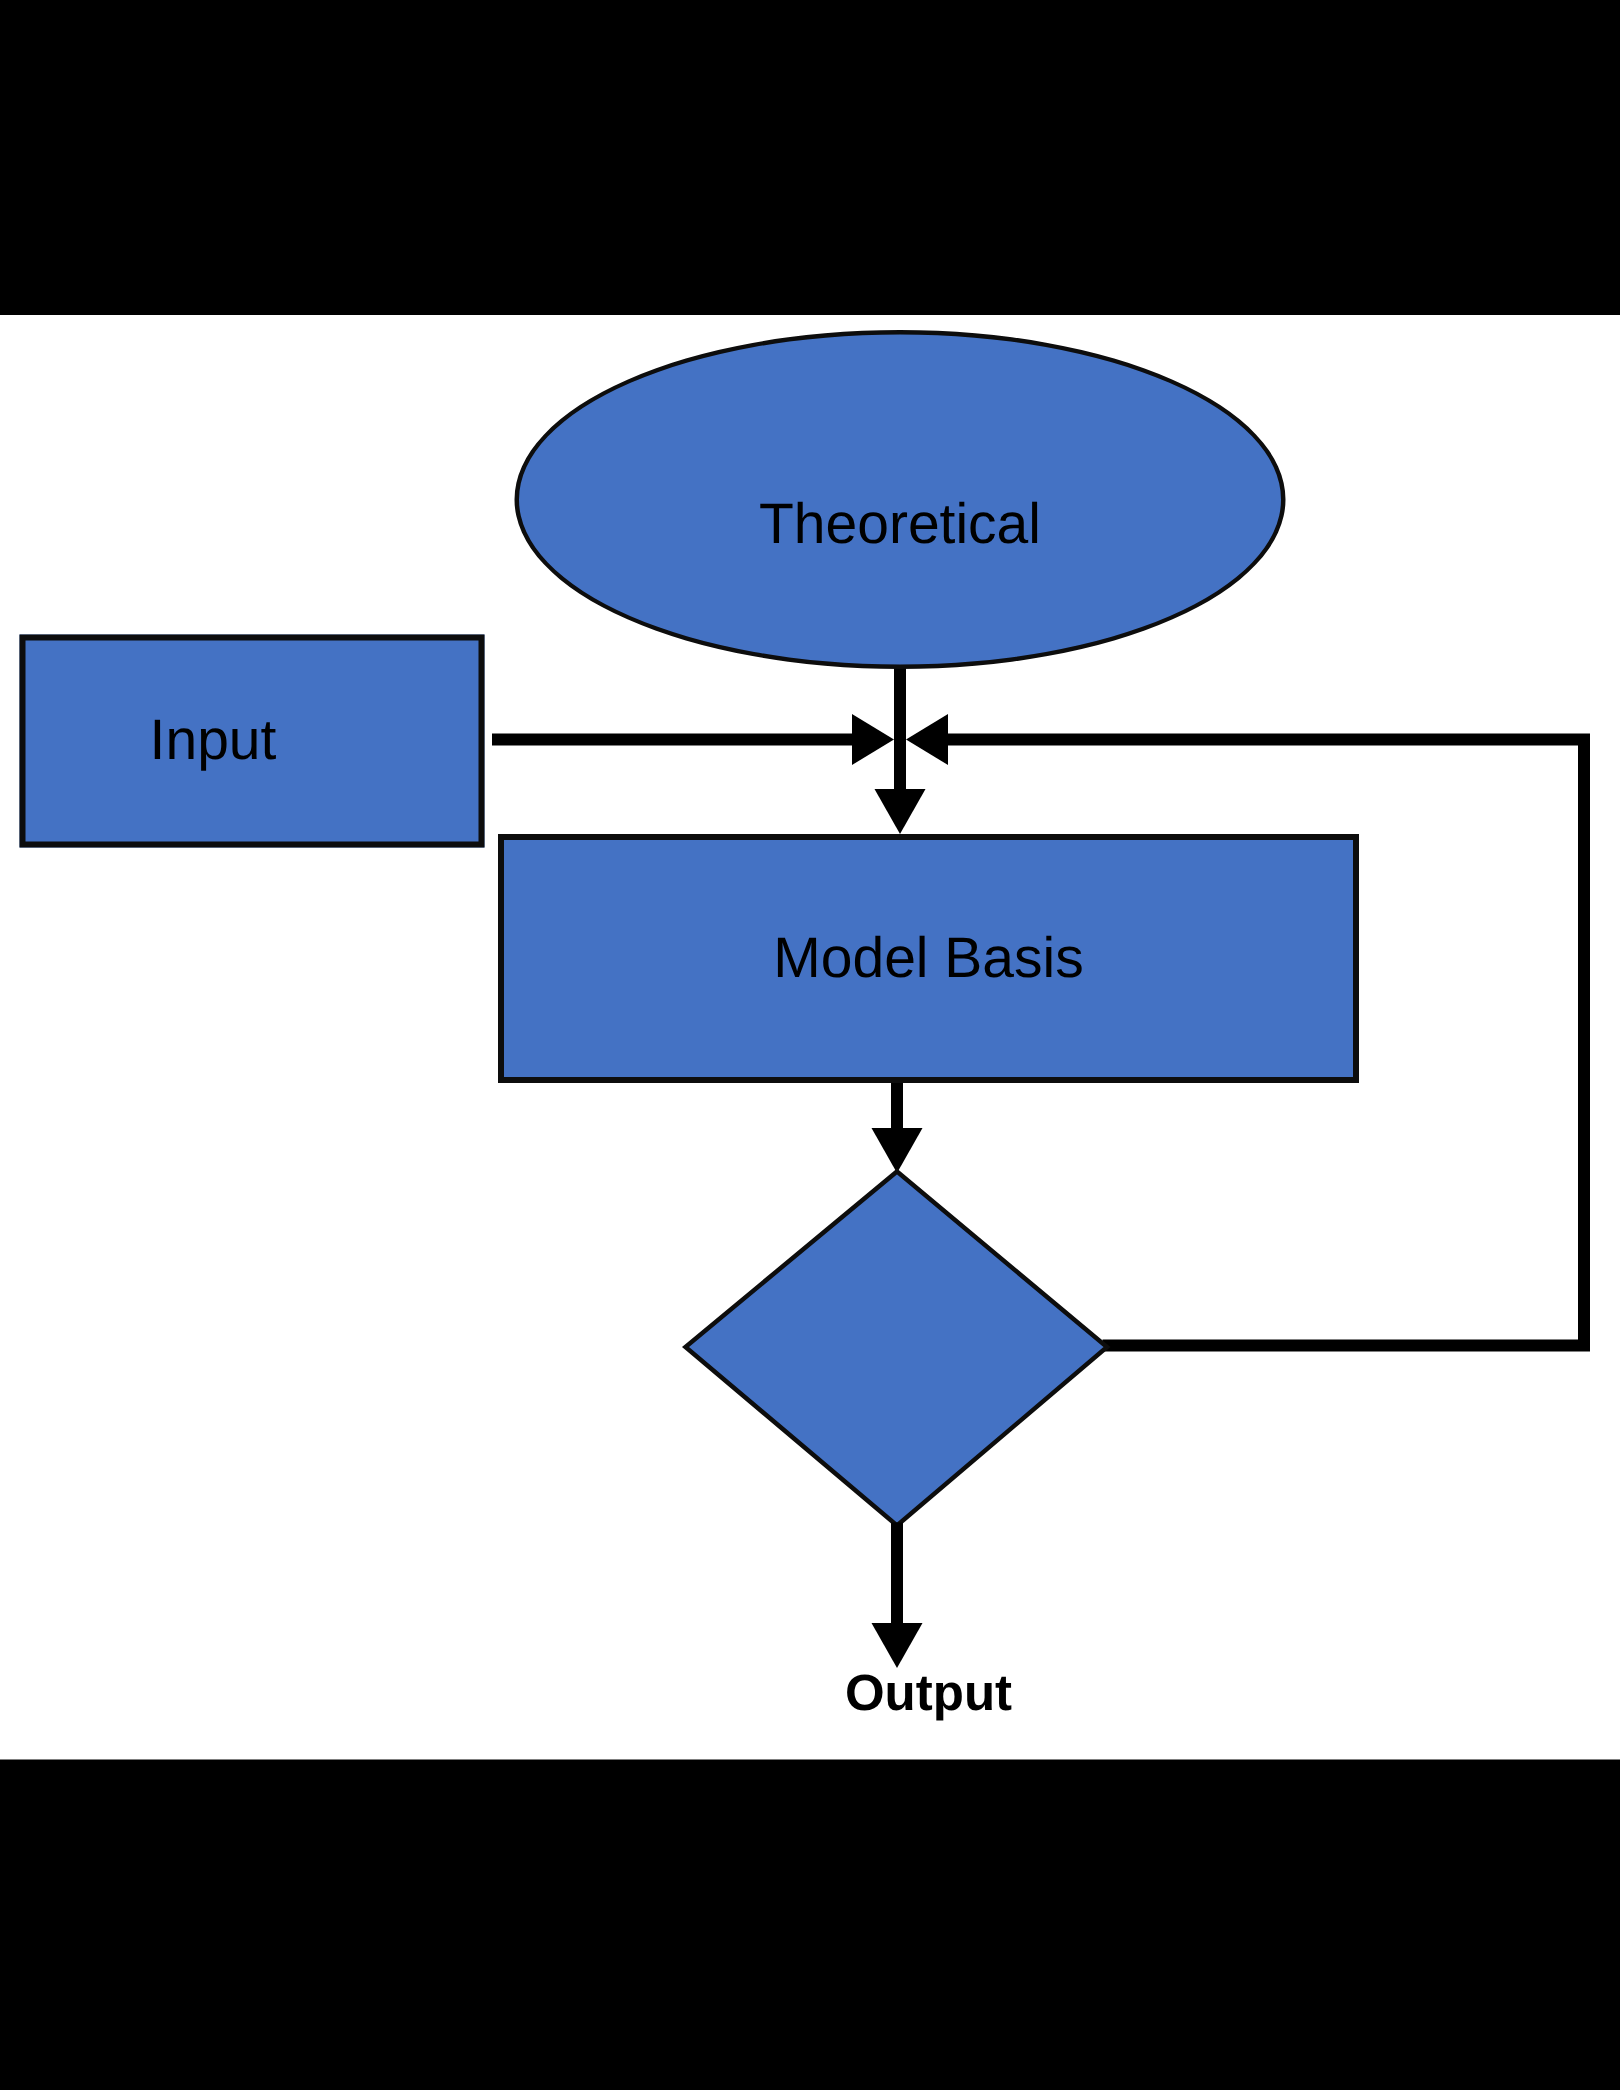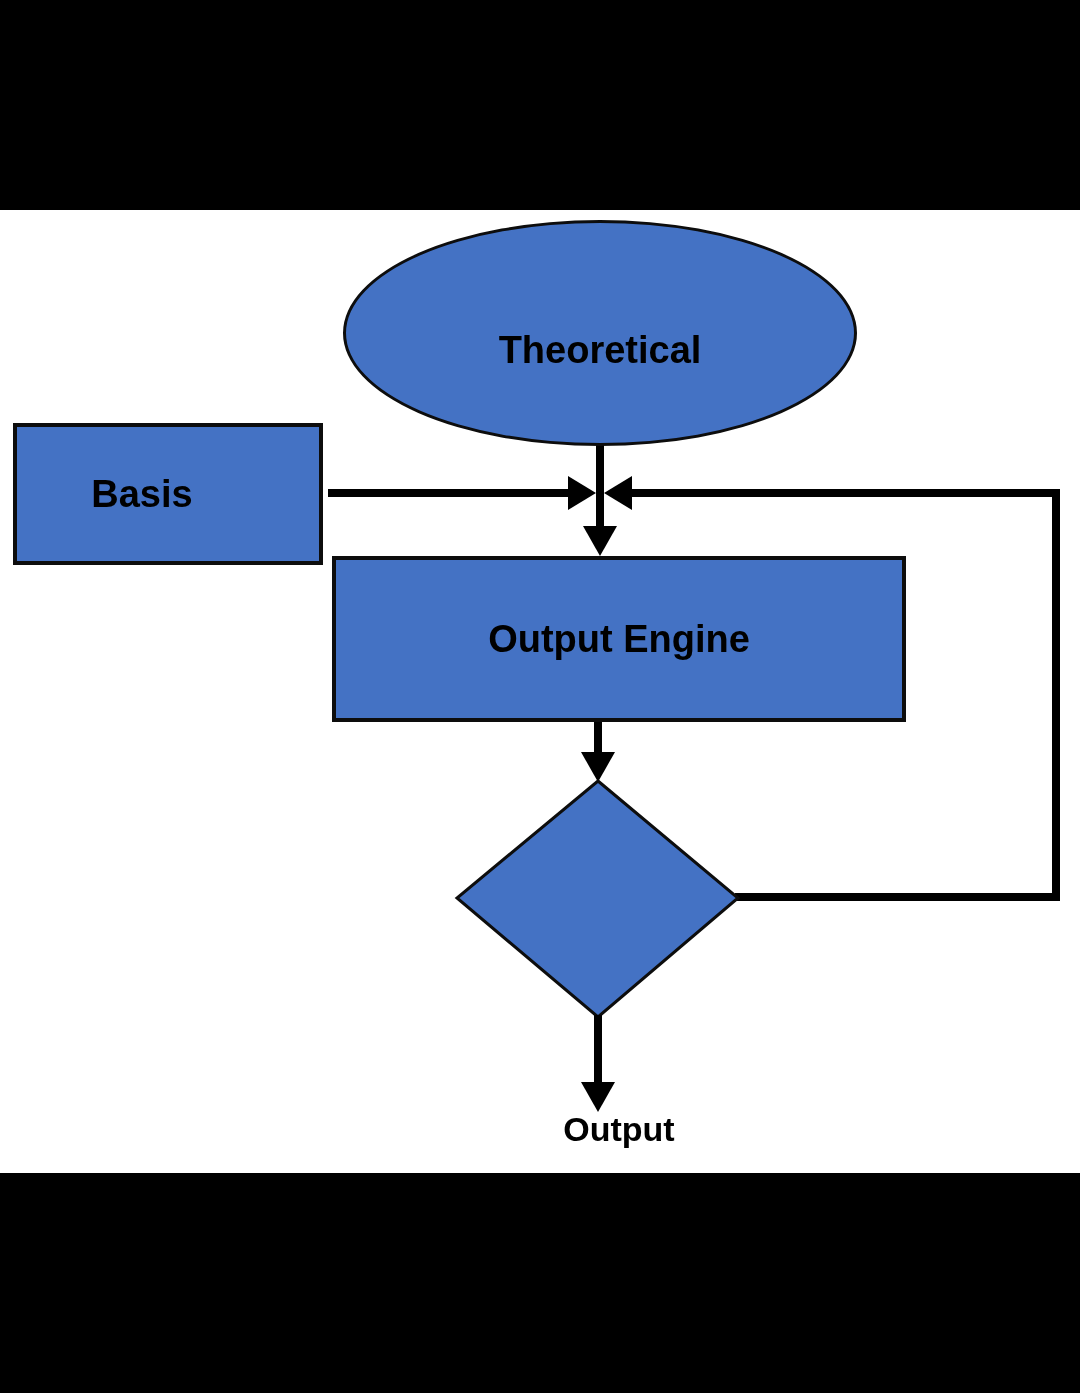--- a/index.html
+++ b/index.html
@@ -52,21 +52,21 @@
     stroke-width:3;
   }
   .node{
     position:absolute;
     background:var(--node-fill,#4472c4);
     display:flex;
     align-items:center;
     justify-content:center;
     z-index:2;
     color:var(--label-text,#000000);
-    font-weight:bold;
+    font-weight:normal;
     text-align:center;
   }
   .node.ellipse{
     left:343px;top:220px;
     width:514px;height:226px;
     border:3px solid var(--node-border,#0d0d0d);
     border-radius:50%;
     font-size:38px;
     line-height:1.38;
   }
@@ -129,25 +129,25 @@
     <polygon class="arrowhead" points="581,1082 615,1082 598,1112"></polygon>
   </svg>
 
   <div class="node ellipse">
     <div class="node-label">
       <div>Theoretical</div>
     </div>
   </div>
 
   <div class="node rect-input">
-    <div class="node-label">Basis</div>
+    <div class="node-label">Input</div>
   </div>
 
   <div class="node rect-engine">
-    <div class="node-label">Output Engine</div>
+    <div class="node-label">Model Basis</div>
   </div>
 
 
   <div class="floating-label output-label">Output</div>
 
   <div class="letterbox bottom"></div>
 
 </div>
 
 </body></html>

